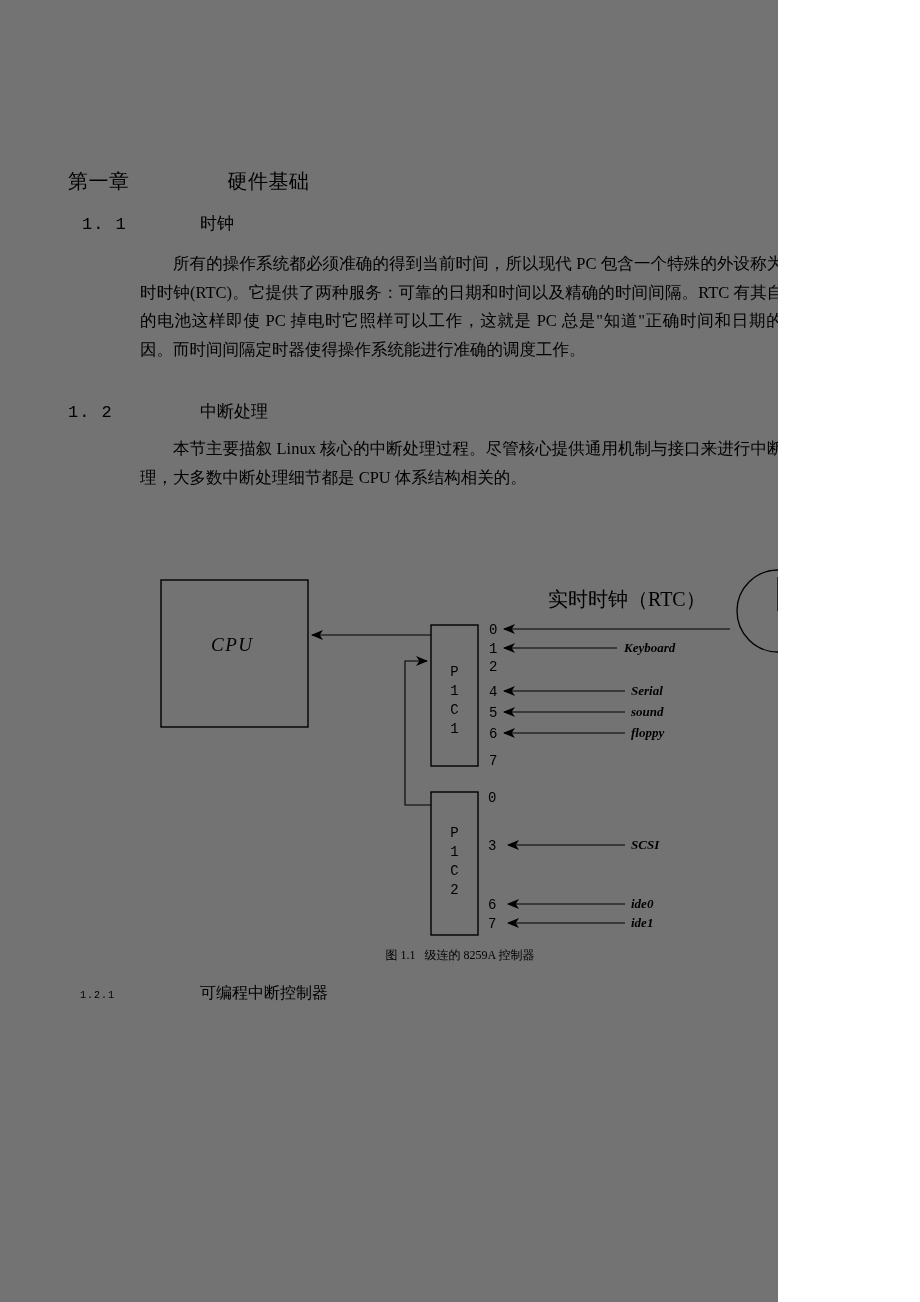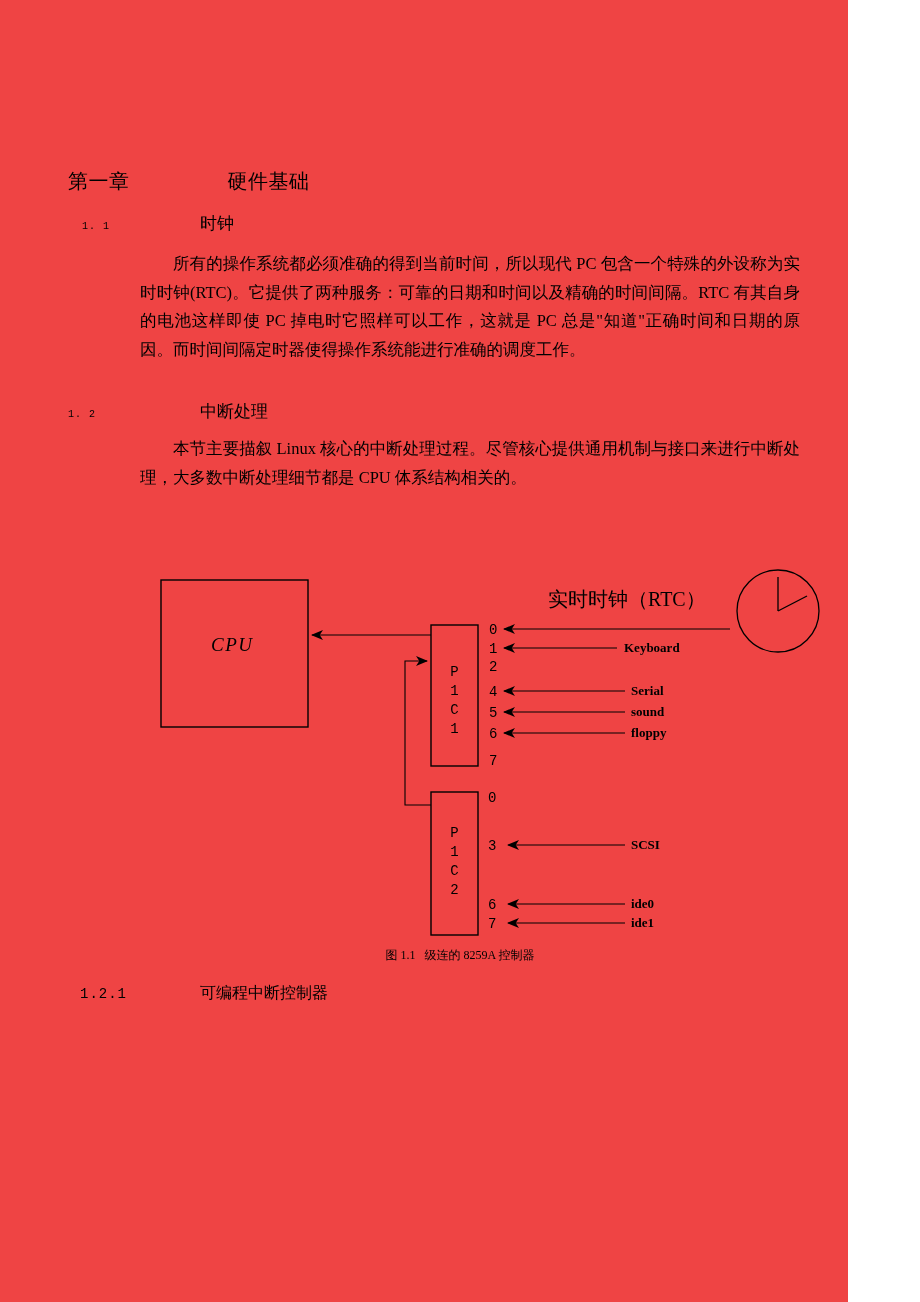--- a/index.html
+++ b/index.html
@@ -6,56 +6,56 @@
     margin: 0;
     padding: 0;
     background: #ffffff;
   }
   body {
     font-family: "Liberation Serif", "DejaVu Serif", serif;
     color: #000000;
   }
   #page {
     position: relative;
-    width: 848px;
+    width: 778px;
     height: 1302px;
-    background: #ef4444;
+    background: #737373;
     overflow: hidden;
   }
 
   
   .chapter-title {
     position: absolute;
     left: 68px;
     top: 168px;
     font-size: 20px;
     letter-spacing: 0.5px;
     white-space: pre;
   }
   .sec-h {
     position: absolute;
     font-size: 17px;
     white-space: pre;
   }
   .sec-num {
     display: inline-block;
     font-family: "Liberation Mono", "DejaVu Sans Mono", monospace;
-    font-size: 10px;
+    font-size: 17px;
     letter-spacing: 1px;
   }
   .sec-text {
     display: inline-block;
   }
 
   #sec-1-1 { left: 82px; top: 212px; }
   #sec-1-1 .sec-num { width: 118px; }
   #sec-1-2 { left: 68px; top: 400px; }
   #sec-1-2 .sec-num { width: 132px; }
   #sec-1-2-1 { left: 80px; top: 983px; font-size: 16px; }
-  #sec-1-2-1 .sec-num { width: 120px; font-size: 14px; }
+  #sec-1-2-1 .sec-num { width: 120px; font-size: 10px; }
 
   
   .para {
     position: absolute;
     left: 140px;
     width: 660px;
     font-size: 16.5px;
     line-height: 28.5px;
     text-align: justify;
     text-justify: inter-ideograph;
@@ -89,20 +89,21 @@
   .irq-num {
     position: absolute;
     font-family: "Liberation Mono", "DejaVu Sans Mono", monospace;
     font-size: 14px;
     color: #000;
     white-space: pre;
   }
   .dev-label {
     position: absolute;
     font-family: "Liberation Serif", "DejaVu Serif", serif;
+    font-style: italic;
     font-weight: bold;
     font-size: 13px;
     color: #000;
     white-space: pre;
   }
   .cpu-label {
     position: absolute;
     font-family: "Liberation Serif", "DejaVu Serif", serif;
     font-style: italic;
     font-size: 19px;

